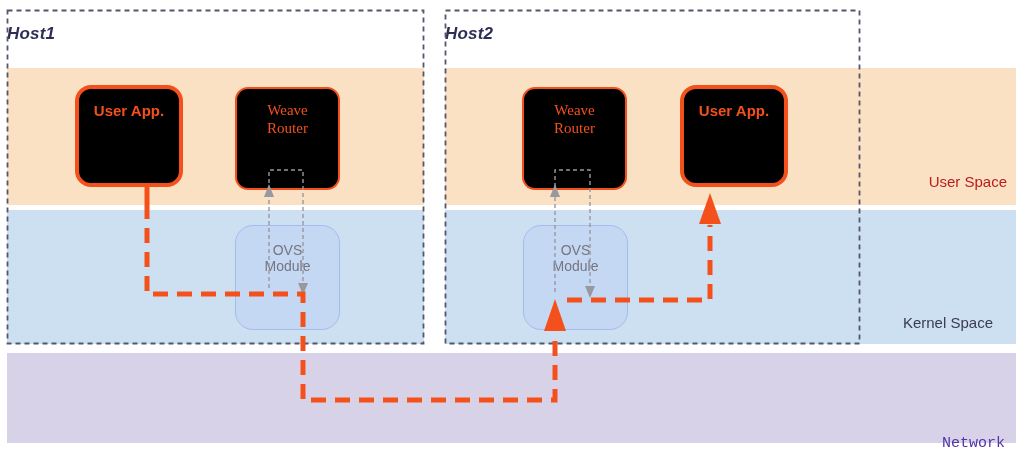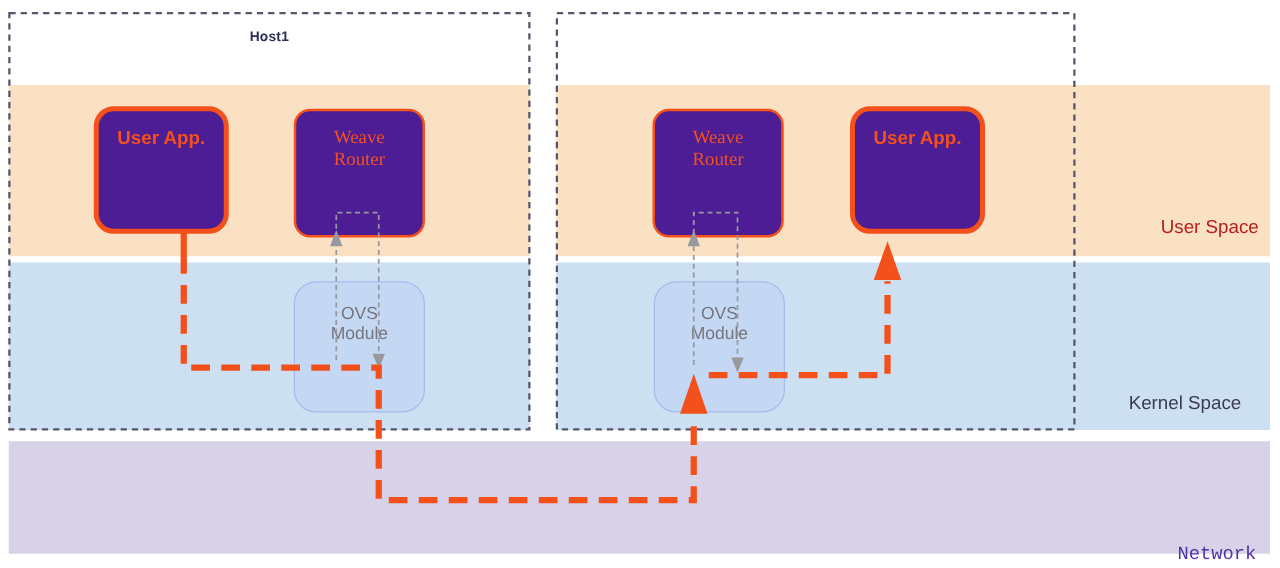--- a/index.html
+++ b/index.html
@@ -6,26 +6,26 @@
   .canvas {
     position:relative; width:1024px; height:454px; background:#ffffff;
     font-family:"Liberation Sans", sans-serif; overflow:hidden;
   }
   .band { position:absolute; }
   .band.user   { background:#fbe1c3; }
   .band.kernel { background:#cde0f2; }
   .band.network{ background:#d8d2e8; }
 
   .host-title {
-    position:absolute; text-align:center; font-weight:bold;
-    font-size:11px; color:#2d2d55; letter-spacing:0.2px;
+    position:absolute; font-weight:bold;
+    font-size:17px; color:#2d2d55; letter-spacing:0.2px;font-style:italic;
   }
 
   .node {
-    position:absolute; background:#4c1d95; box-sizing:border-box;
+    position:absolute; background:#000000; box-sizing:border-box;
     text-align:center; color:#f4501c; font-size:15px;
   }
   .node.user-app {
     border:4px solid #f4501c; border-radius:16px; width:108px; height:102px;
   }
   .node.user-app .lbl { display:block; margin-top:13px; font-weight:bold; }
   .node.weave {
     border:2px solid #f4501c; border-radius:13px; width:105px; height:103px;font-family:Liberation Serif, serif;
   }
   .node.weave .lbl { display:block; width:62px; margin:12px auto 0; line-height:18px; }
@@ -47,20 +47,21 @@
 
 <div class="canvas">
 
   <div class="band user" style="left:7px;  top:68px;  width:417px; height:137px;"></div>
   <div class="band user" style="left:445px; top:68px;  width:571px; height:137px;"></div>
   <div class="band kernel" style="left:7px;  top:210px; width:417px; height:134px;"></div>
   <div class="band kernel" style="left:445px; top:210px; width:571px; height:134px;"></div>
   <div class="band network" style="left:7px;  top:353px; width:1009px; height:90px;"></div>
 
   <div class="host-title" style="left:7px;   top:24px; width:417px;">Host1</div>
+  <div class="host-title" style="left:445px; top:24px; width:415px;">Host2</div>
 
   <div class="node user-app" style="left:75px; top:85px;">
     <span class="lbl">User App.</span>
   </div>
   <div class="node weave" style="left:235px; top:87px;">
     <span class="lbl">Weave Router</span>
   </div>
   <div class="node ovs" style="left:235px; top:225px;">
     <span class="lbl">OVS Module</span>
   </div>

